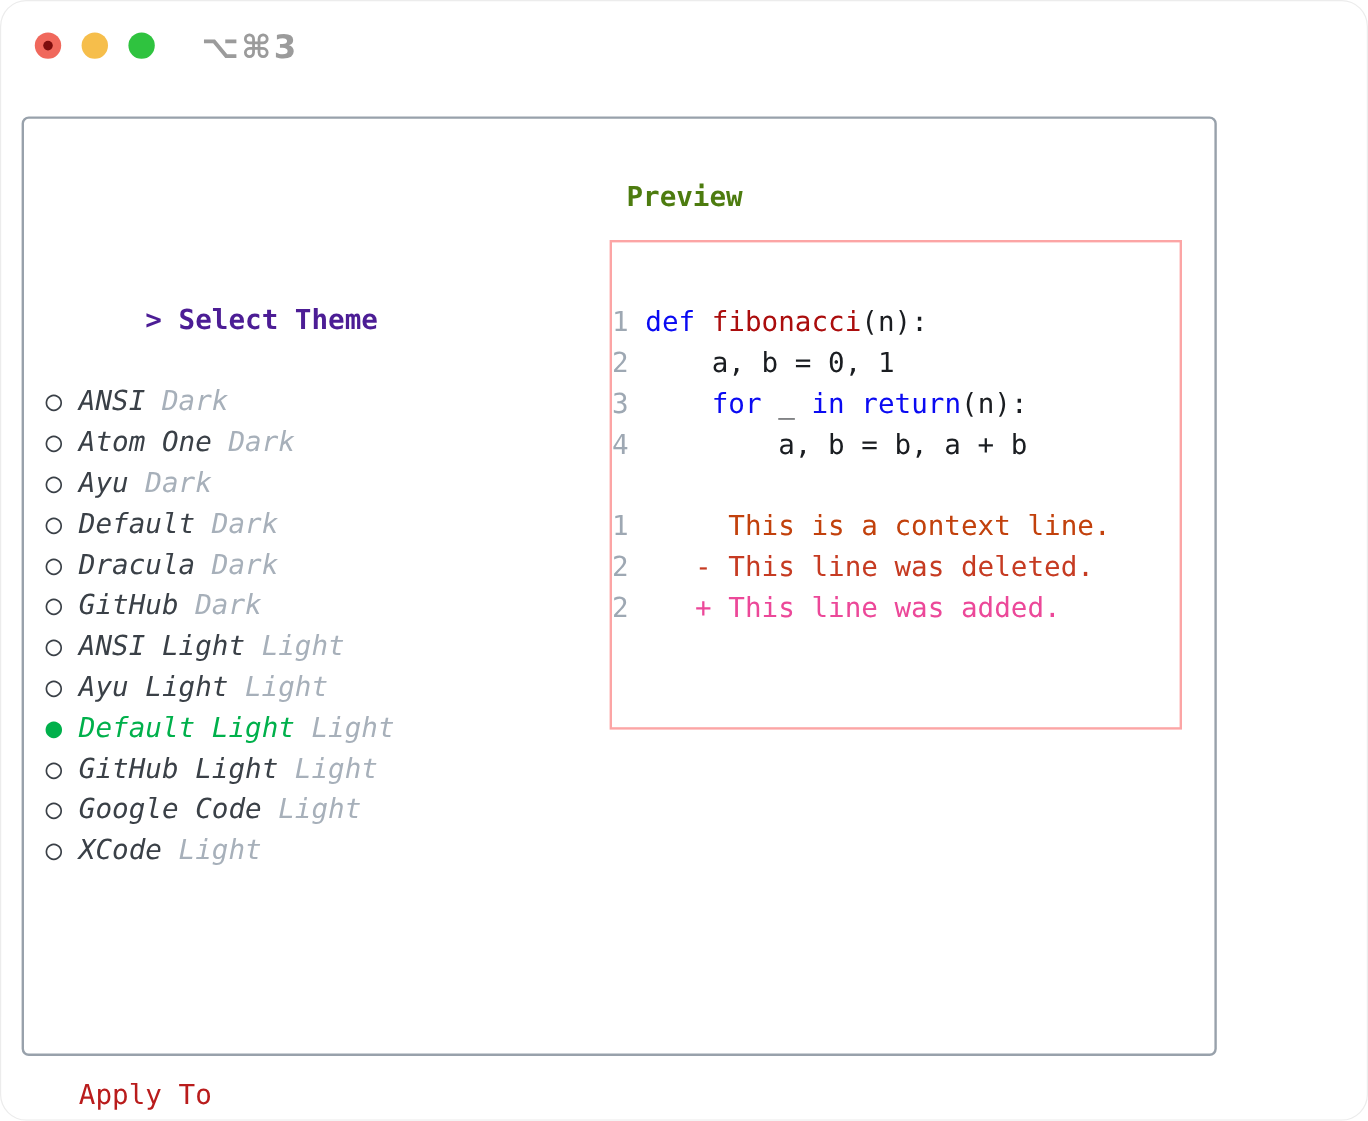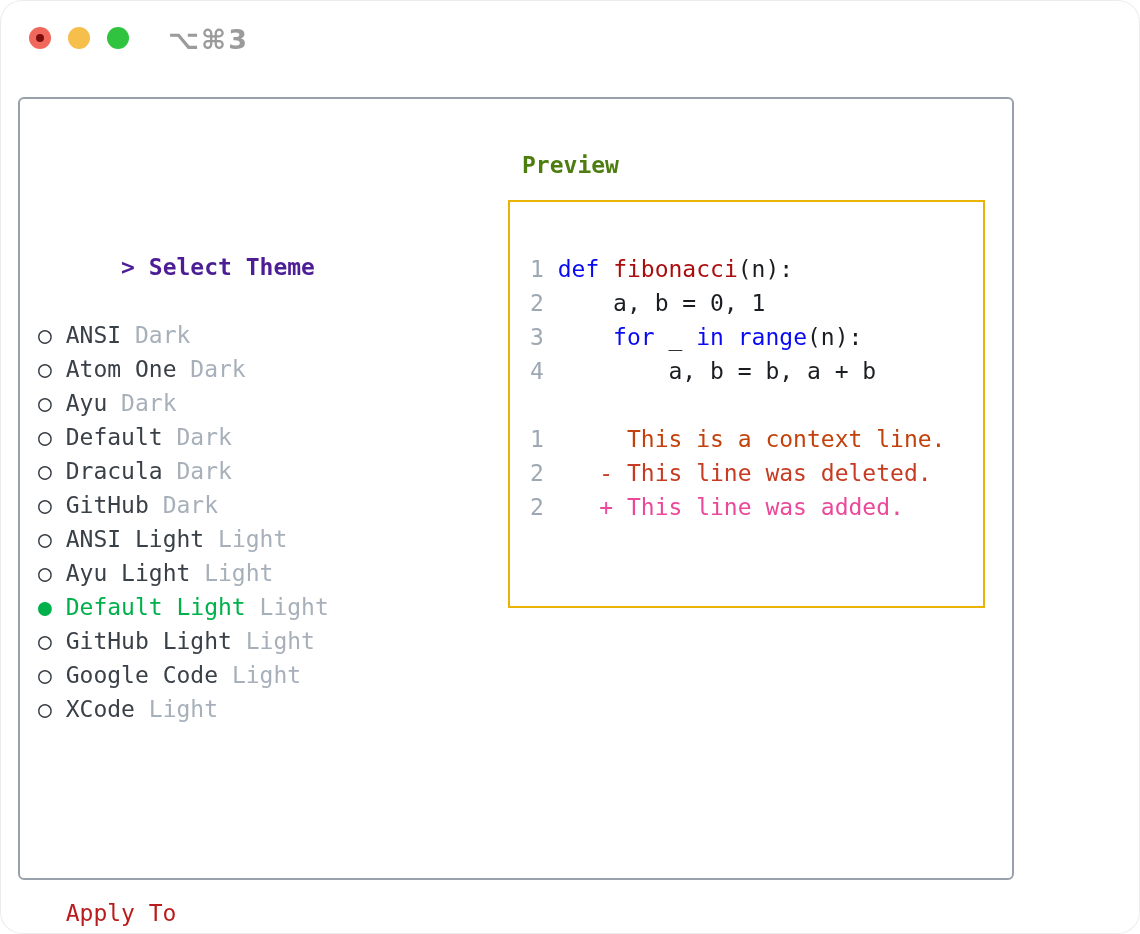--- a/index.html
+++ b/index.html
@@ -31,34 +31,34 @@
     border:2px solid #98a1ab; border-radius:6px; background:#ffffff;
   }
   
   .left-col {
     position:absolute; left:38px; top:148px;
     font-size:23px; line-height:34px; white-space:pre;
   }
   .row { height:34px; }
   .heading-row { font-weight:bold; color:#4c1d95; }
   .heading-row .title-text { padding-left:1ch; }
-  .theme-row { color:#3a4047; cursor:default; }
+  .theme-row { color:#3a4047; cursor:default;font-style:italic; }
   .theme-row .name { padding-left:1ch; }
   .theme-row .variant { padding-left:1ch; color:#a7b0ba; }
   .theme-row.selected, .theme-row.selected .name { color:#00b04b; }
   .apply-heading { color:#b91c1c; padding-left:2ch; }
   
   .preview-heading {
     position:absolute; left:500px; top:148px;
     font-size:23px; line-height:34px; font-weight:bold; color:#4d7c0f;margin-left:22px;
   }
   .preview-box {
     position:absolute; left:508px; top:200px; width:477px; height:408px;
-    border:2px solid #eab308; background:#ffffff;
-    padding:50px 0 0 20px; overflow:hidden;
+    border:2px solid #fca5a5; background:#ffffff;
+    padding:50px 0 0 0; overflow:hidden;
   }
   .code-line { font-size:23px; line-height:34px; white-space:pre; }
   .tk-num  { color:#9ea8b3; }
   .tk-kw   { color:#0a0af2; }
   .tk-fn   { color:#ab0d0d; }
   .tk-code { color:#1a1d21; }
   .tk-ctx  { color:#c2410c; }
   .tk-del  { color:#c63b22;margin-top:16px; }
   .tk-add  { color:#ec4899; }
 </style>
@@ -86,21 +86,21 @@
     
     
     
     
   </div>
 
   <div class="preview-heading">Preview</div>
   <div class="preview-box" id="preview-box">
       <div class="code-line"><span class="tk-num">1</span><span class="tk-code"> </span><span class="tk-kw">def</span><span class="tk-code"> </span><span class="tk-fn">fibonacci</span><span class="tk-code">(n):</span></div>
       <div class="code-line"><span class="tk-num">2</span><span class="tk-code">     a, b = 0, 1</span></div>
-      <div class="code-line"><span class="tk-num">3</span><span class="tk-code">     </span><span class="tk-kw">for</span><span class="tk-code"> _ </span><span class="tk-kw">in</span><span class="tk-code"> </span><span class="tk-kw">range</span><span class="tk-code">(n):</span></div>
+      <div class="code-line"><span class="tk-num">3</span><span class="tk-code">     </span><span class="tk-kw">for</span><span class="tk-code"> _ </span><span class="tk-kw">in</span><span class="tk-code"> </span><span class="tk-kw">return</span><span class="tk-code">(n):</span></div>
       <div class="code-line"><span class="tk-num">4</span><span class="tk-code">         a, b = b, a + b</span></div>
       <div class="code-line">&nbsp;</div>
       <div class="code-line"><span class="tk-num">1</span><span class="tk-ctx">      This is a context line.</span></div>
       <div class="code-line"><span class="tk-num">2</span><span class="tk-del">    - This line was deleted.</span></div>
       <div class="code-line"><span class="tk-num">2</span><span class="tk-add">    + This line was added.</span></div>
     </div>
 
 </div>
 
 </body></html>

